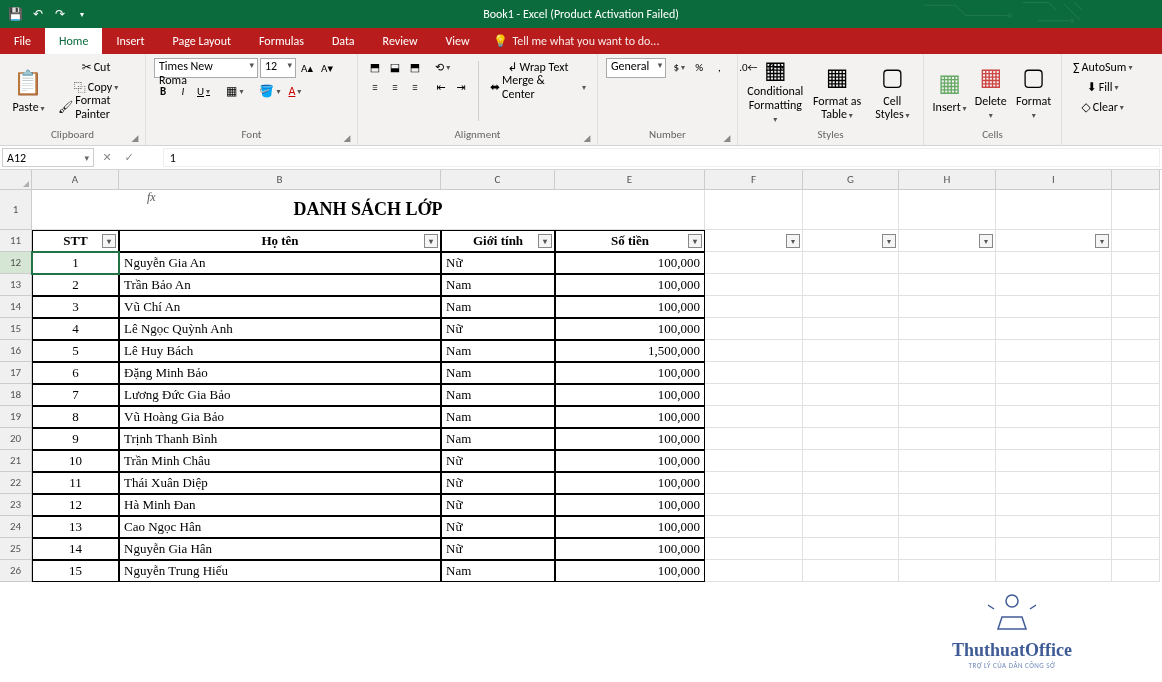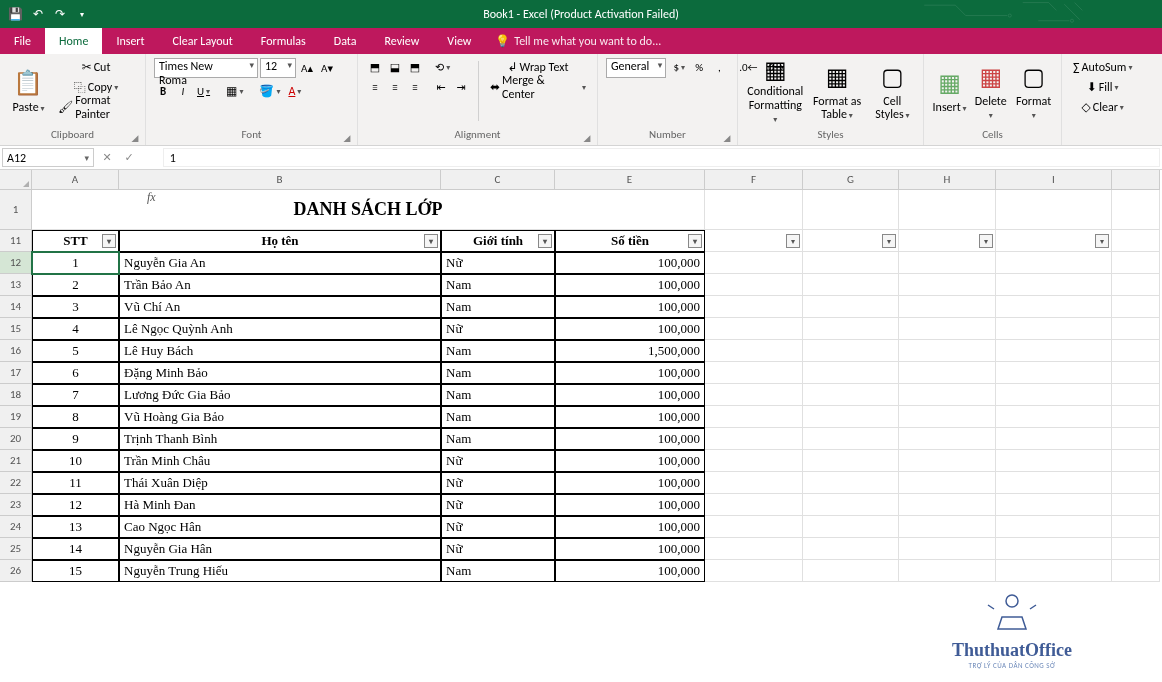--- a/index.html
+++ b/index.html
@@ -7,21 +7,21 @@
 
 
 .titlebar { height:28px; background:#0c6b3d; display:flex; align-items:center; color:#fff; position:relative; }
 .qat { display:flex; align-items:center; gap:6px; padding:0 8px; }
 .qat-icon { width:16px; height:16px; display:inline-flex; align-items:center; justify-content:center; color:#fff; cursor:pointer; }
 .title-center { position:absolute; left:50%; transform:translateX(-50%); font-size:12px; }
 .bg-deco { position:absolute; right:0; top:0; height:100%; width:320px; opacity:.15; overflow:hidden; }
 .bg-deco svg { width:100%; height:100%; }
 
 
-.tabs { height:26px; background:#be185d; display:flex; align-items:flex-end; color:#fff; }
+.tabs { height:26px; background:#b91c1c; display:flex; align-items:flex-end; color:#fff; }
 .tab { padding:6px 14px; cursor:pointer; font-size:12px; }
 .tab.active { background:#fff; color:#0c6b3d; }
 .tell-me { display:flex; align-items:center; gap:4px; padding:6px 10px; opacity:.9; }
 
 
 .ribbon { height:92px; background:#f3f2f1; border-bottom:1px solid #d4d4d4; display:flex; }
 .group { border-right:1px solid #e0e0e0; padding:4px 8px 2px; display:flex; flex-direction:column; justify-content:space-between; position:relative; }
 .group-body { display:flex; gap:6px; align-items:flex-start; }
 .group-label { text-align:center; font-size:11px; color:#666; padding-bottom:2px; position:relative; }
 .group-launcher { position:absolute; right:4px; bottom:2px; width:12px; height:12px; font-size:9px; color:#888; cursor:pointer; display:flex; align-items:center; justify-content:center; }
@@ -92,21 +92,21 @@
           <path d="M280 8l30 30M300 5l15 15"></path>
         </g>
       </svg>
   </div>
 </div>
 
 <div class="tabs">
   <div class="tab">File</div>
   <div class="tab active">Home</div>
   <div class="tab">Insert</div>
-  <div class="tab">Clear Layout</div>
+  <div class="tab">Page Layout</div>
   <div class="tab">Formulas</div>
   <div class="tab">Data</div>
   <div class="tab">Review</div>
   <div class="tab">View</div>
   <div class="tell-me">
     <span>💡</span>
     <span>Tell me what you want to do...</span>
   </div>
 </div>
 

